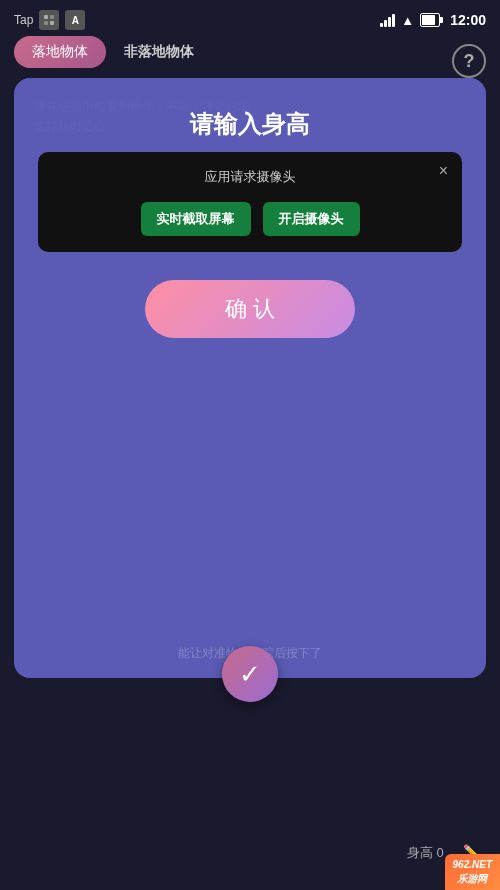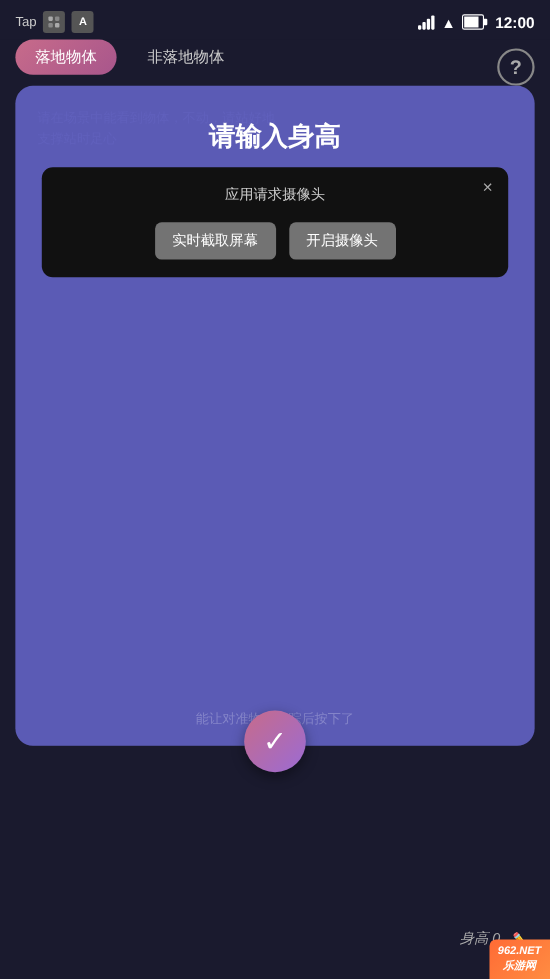--- a/index.html
+++ b/index.html
@@ -82,40 +82,40 @@
       display: inline-flex;
       align-items: center;
       justify-content: center;
     }
 
     
     .tab-bar {
       display: flex;
       align-items: center;
       padding: 0 14px;
-      gap: 10px;
+      gap: 0;
       margin-bottom: 10px;
     }
 
     .tab-active {
       background: linear-gradient(135deg, #c76b8a, #a8568c);
       color: #fff;
       padding: 7px 18px;
       border-radius: 20px;
       font-size: 14px;
       font-weight: 500;
     }
 
     .tab-inactive {
       background: transparent;
       color: #ccc;
       padding: 7px 18px;
       border-radius: 20px;
       font-size: 14px;
-      font-weight: 400;
+      font-weight: 700;
     }
 
     
     .help-btn {
       position: absolute;
       top: 44px;
       right: 14px;
       width: 34px;
       height: 34px;
       border-radius: 50%;
@@ -208,28 +208,28 @@
       margin-bottom: 16px;
     }
 
     .camera-dialog-buttons {
       display: flex;
       gap: 12px;
       justify-content: center;
     }
 
     .btn-cyan {
-      background: #737373;
+      background: #15803d;
       color: #fff;
       border: none;
       border-radius: 6px;
       padding: 8px 16px;
       font-size: 13px;
       cursor: pointer;
-      font-weight: 400;
+      font-weight: 700;
     }
 
     
     .confirm-btn {
       background: linear-gradient(135deg, #ff8fa3, #c78be5);
       color: #fff;
       border: none;
       border-radius: 30px;
       padding: 14px 80px;
       font-size: 22px;
@@ -341,30 +341,31 @@
 
     <div class="camera-dialog">
       <div class="camera-dialog-close">×</div>
       <div class="camera-dialog-title">应用请求摄像头</div>
       <div class="camera-dialog-buttons">
         <button class="btn-cyan">实时截取屏幕</button>
         <button class="btn-cyan">开启摄像头</button>
       </div>
     </div>
 
+    <button class="confirm-btn">确 认</button>
 
     <div style="position:absolute;bottom:16px;left:24px;right:24px;text-align:center;font-size:12px;color:rgba(150,150,210,0.7);">能让对准物体追踪后按下了</div>
 
     <div class="check-btn">
       <span style="font-size:26px;">✓</span>
     </div>
 
   </div>
 
 </div>
 
-<div style="position:absolute;bottom:28px;right:20px;display:flex;align-items:flex-end;gap:9px;font-style:italic;">
+<div style="position:absolute;bottom:28px;right:20px;display:flex;align-items:flex-start;gap:20px;">
   <span style="font-size:13px;color:#aaa;">身高 0</span>
   <span style="font-size:13px;color:#888;">✏️</span>
 </div>
 
 <div class="watermark" style="white-space:pre;text-align:center;font-size:10px;line-height:1.4;font-style:italic;">962.NET
 乐游网</div>
 
 </body></html>

